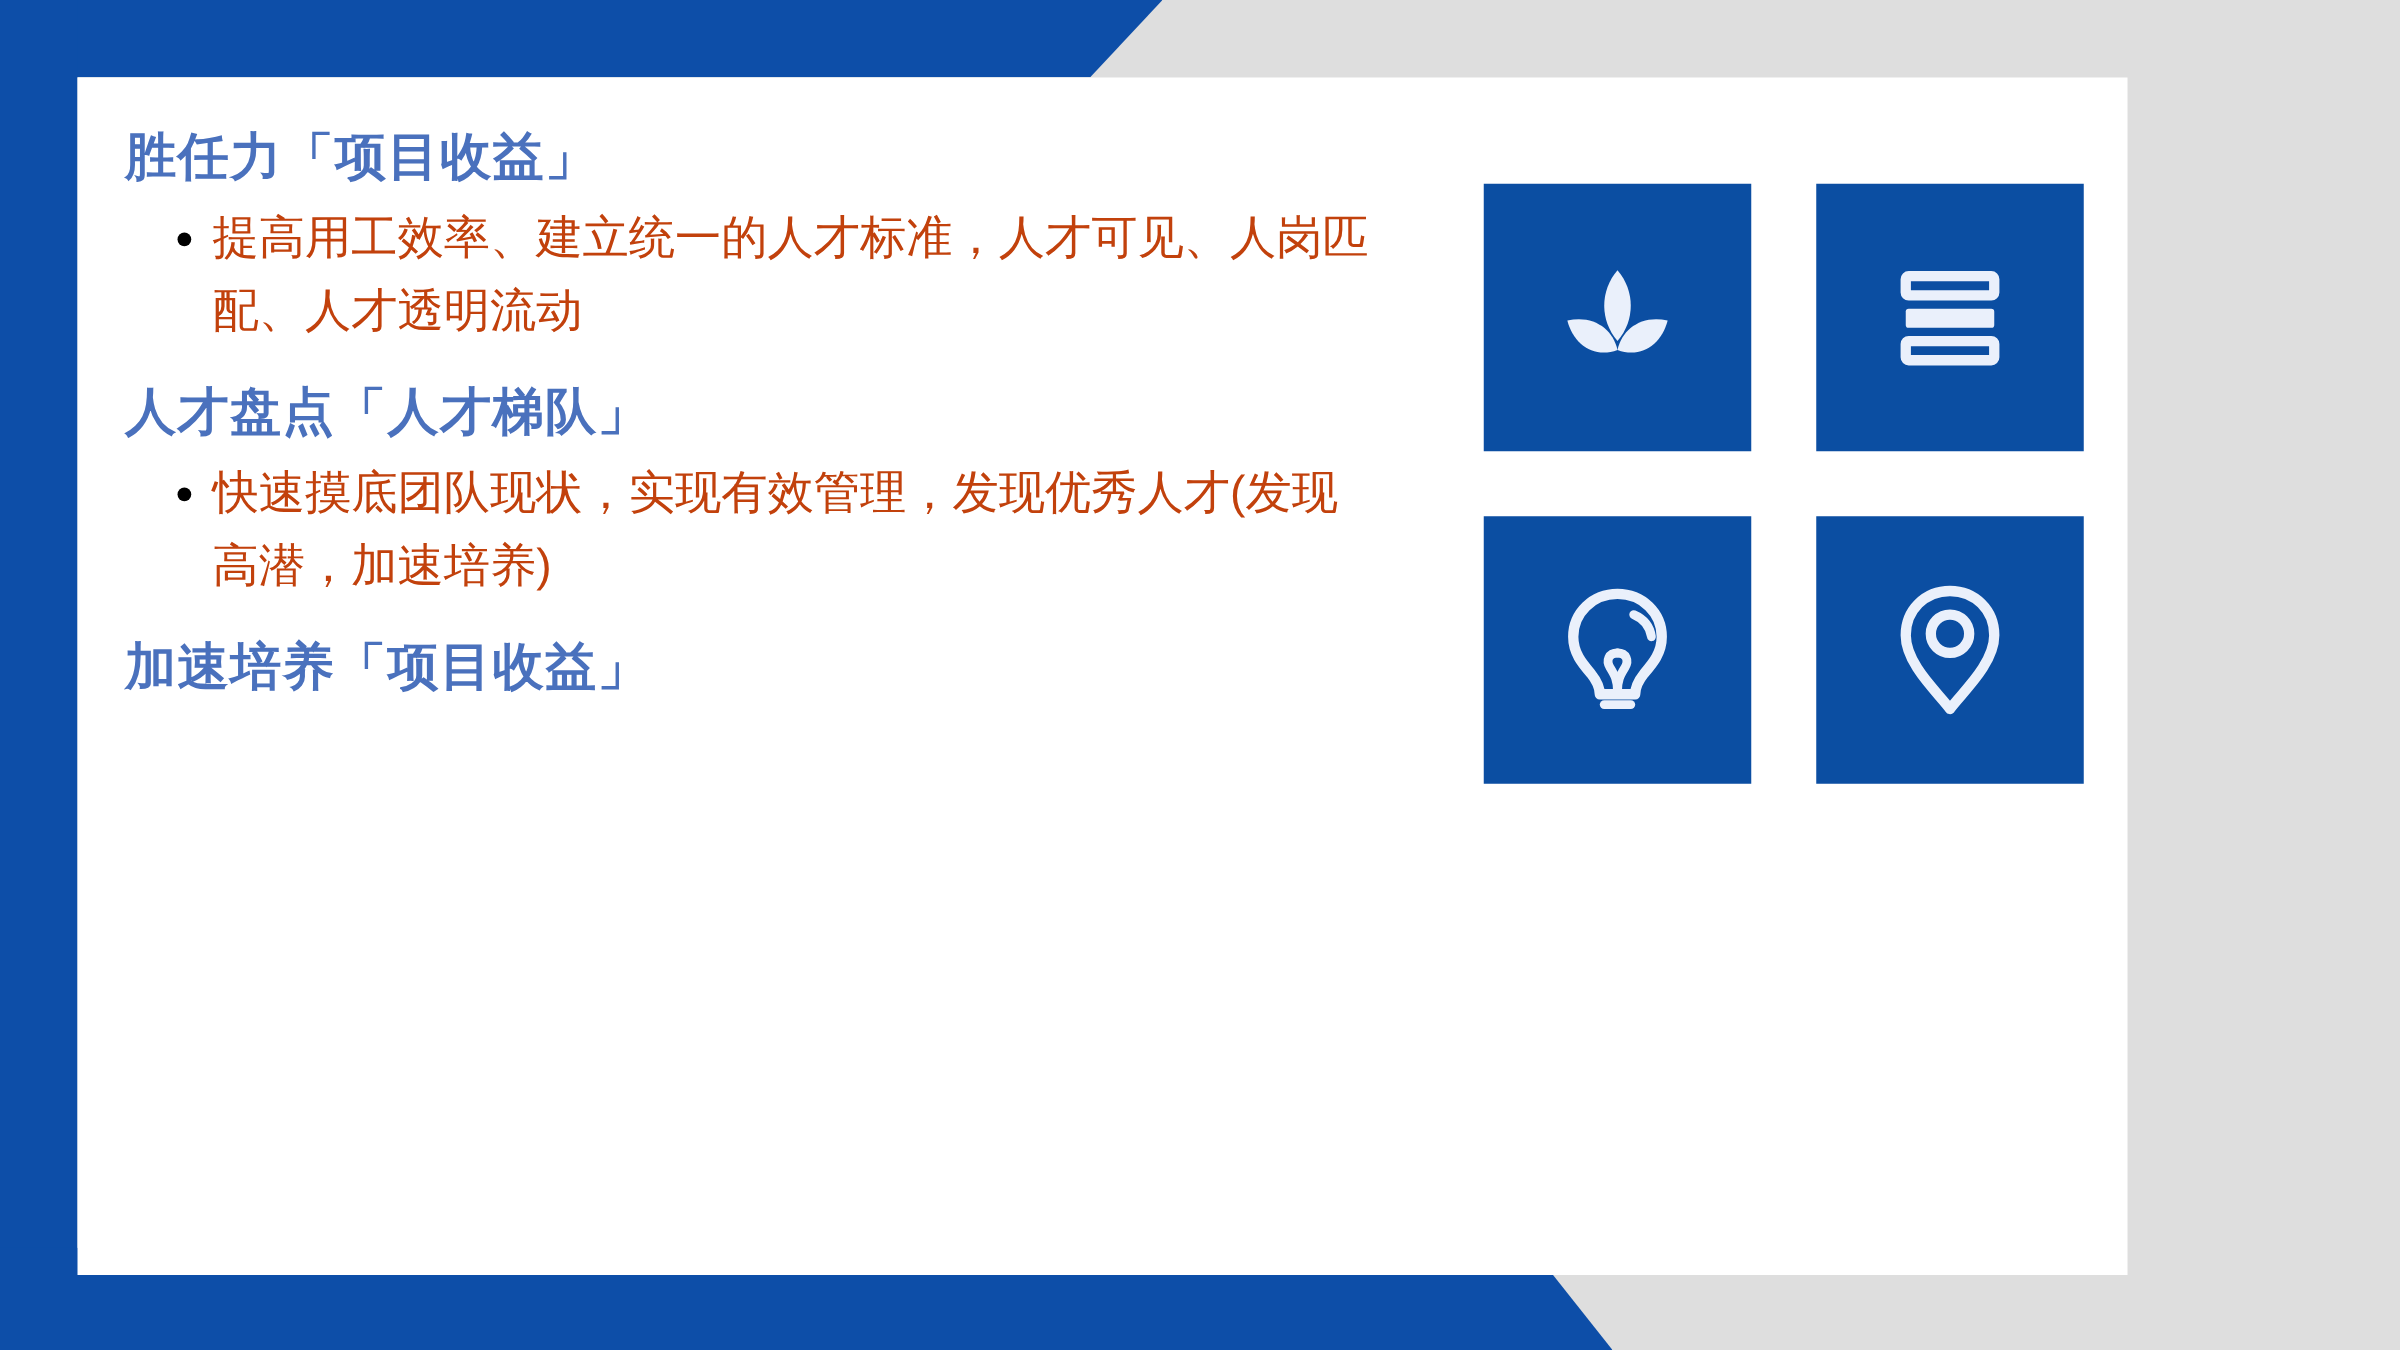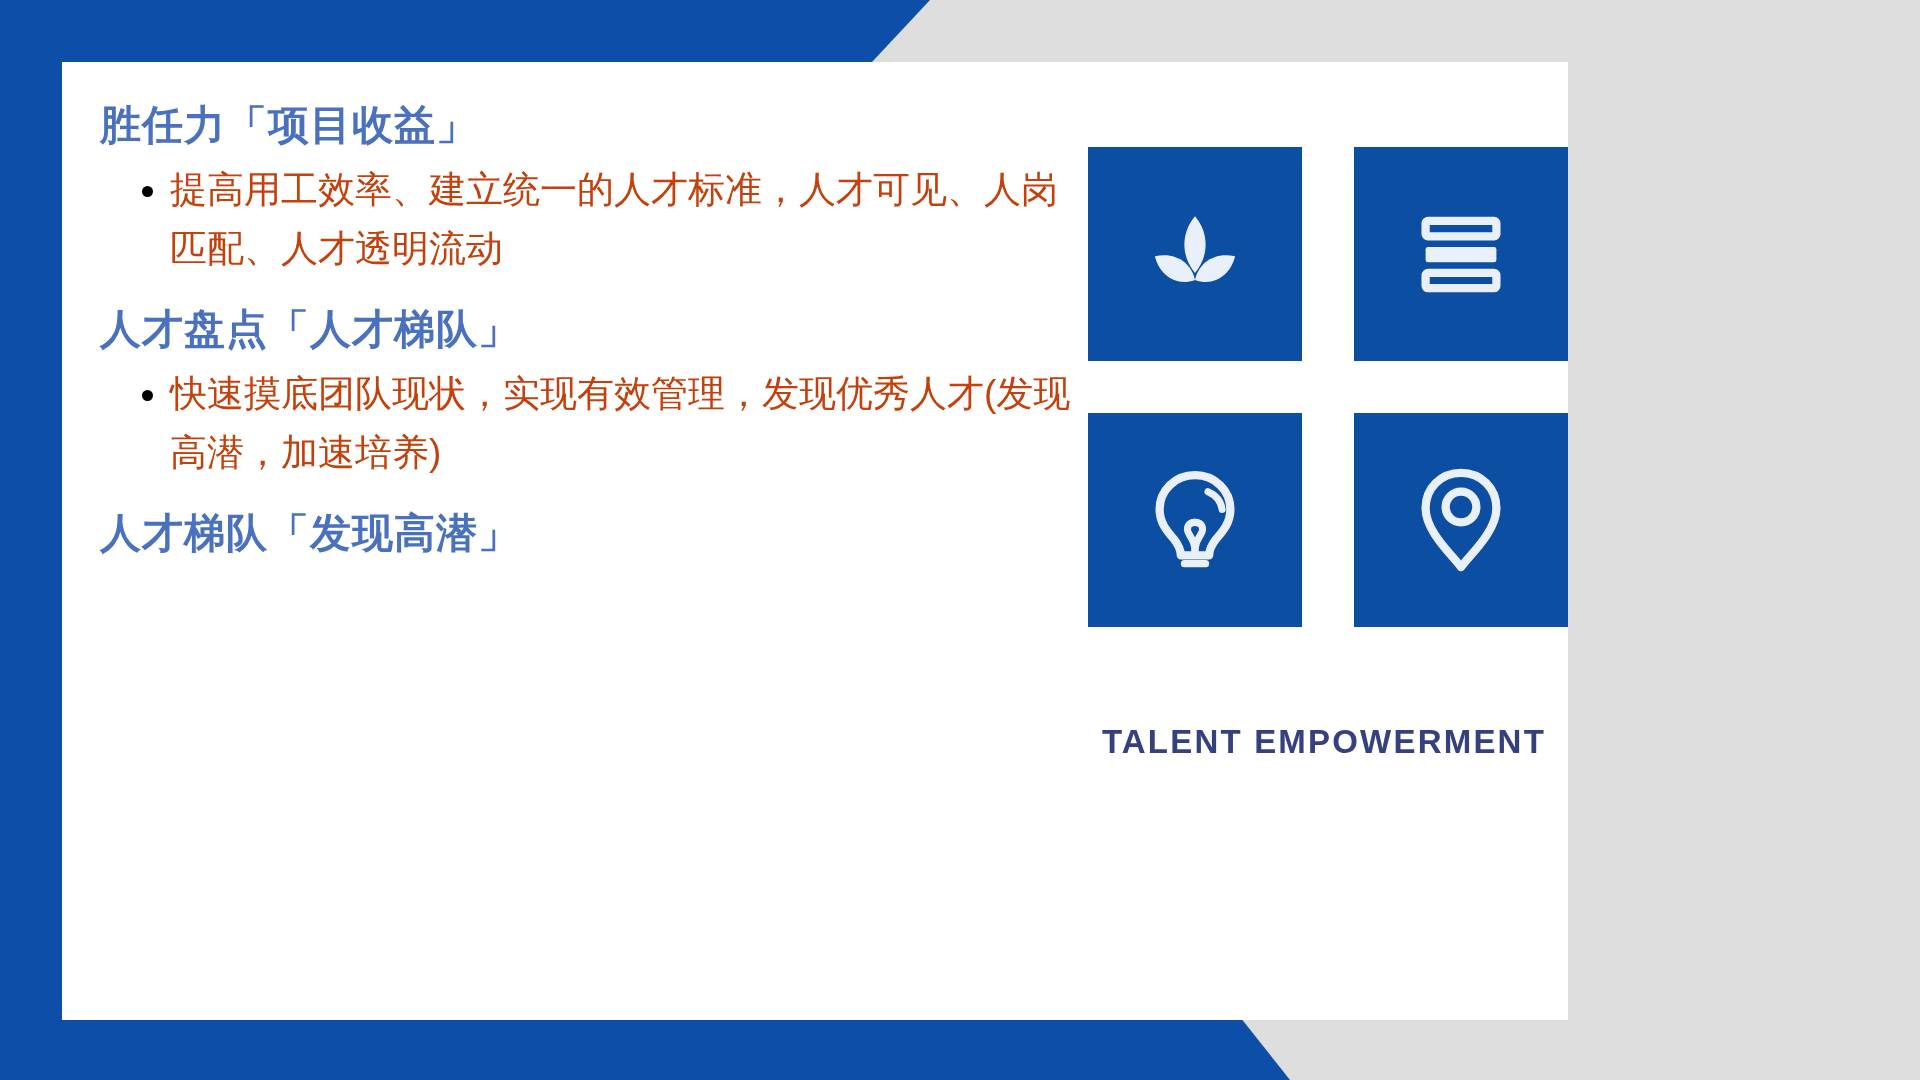--- a/index.html
+++ b/index.html
@@ -57,21 +57,21 @@
     width: 92px;
     height: 1080px;
     background: #dedede;
   }
 
   
   .card {
     position: absolute;
     left: 62px;
     top: 62px;
-    width: 1506px;
+    width: 1640px;
     height: 958px;
     background: #ffffff;
     display: flex;
     flex-direction: row;
   }
 
   
   .text-col {
     width: 1090px;
     padding: 38px 0 0 38px;
@@ -179,21 +179,21 @@
       </div>
 
       <div class="section">
         <h2 class="section-title">人才盘点「人才梯队」</h2>
         <ul class="bullet-list">
           <li class="bullet-item">快速摸底团队现状，实现有效管理，发现优秀人才(发现高潜，加速培养)</li>
         </ul>
       </div>
 
       <div class="section">
-        <h2 class="section-title">人才梯队「发现高潜」</h2>
+        <h2 class="section-title">加速培养「项目收益」</h2>
       </div>
 
     </div>
 
     <div class="icon-col">
 
       <div class="icon-grid">
 
         <div class="icon-tile">
           <span>
@@ -231,18 +231,17 @@
           <span>
             <svg viewBox="0 0 100 100" xmlns="http://www.w3.org/2000/svg">
               <path d="M50 10 C33 10 20 23 20 40 C20 60 43 80 50 90 C57 80 80 60 80 40 C80 23 67 10 50 10 Z" fill="none" stroke="#eaf0fb" stroke-width="7" stroke-linejoin="round"></path>
               <circle cx="50" cy="39" r="13" fill="none" stroke="#eaf0fb" stroke-width="7"></circle>
             </svg>
           </span>
         </div>
 
       </div>
 
-      <div class="tagline">TALENT EMPOWERMENT</div>
 
     </div>
 
   </div>
 </div>
 
 </body></html>

